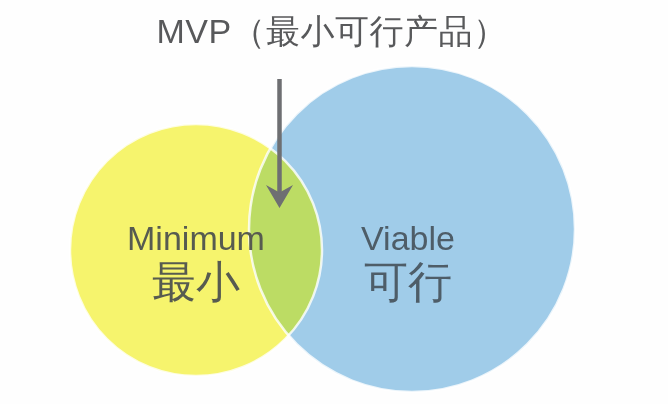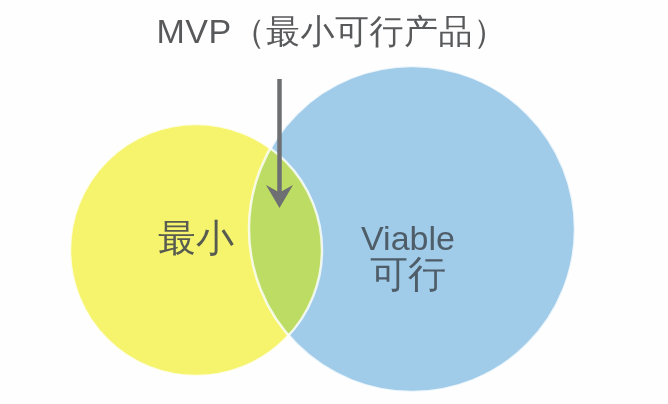--- a/index.html
+++ b/index.html
@@ -37,21 +37,21 @@
     margin-left: 17px;
   }
   .circle-label {
     position: absolute;
     top: 220px;
     width: 300px;
     text-align: center;
     line-height: 36px;
   }
   .circle-label .en { font-size: 34px; }
-  .circle-label .zh { font-size: 38px; }
+  .circle-label .zh { font-size: 44px; margin-top: 8px; }
   .label-minimum {
     left: 46px;           
     color: #575b50;
   }
   .label-viable {
     left: 258px;          
     color: #4e5d68;
   }
 </style>
 </head>
@@ -77,20 +77,21 @@
 
     <g>
       <line x1="279.5" y1="79" x2="279.5" y2="194" stroke-width="4.5" stroke="#6e6f72"></line>
       <polygon points="279.5,208 266,185 279.5,192.5 293,185" fill="#6e6f72"></polygon>
     </g>
   </svg>
 
   <div class="diagram-title">MVP（最小可行产品）</div>
 
   <div class="circle-label label-minimum">
+    <div class="en">Minimum</div>
     <div class="zh">最小</div>
   </div>
 
   <div class="circle-label label-viable">
     <div class="en">Viable</div>
     <div class="zh">可行</div>
   </div>
 
 </div>
 

